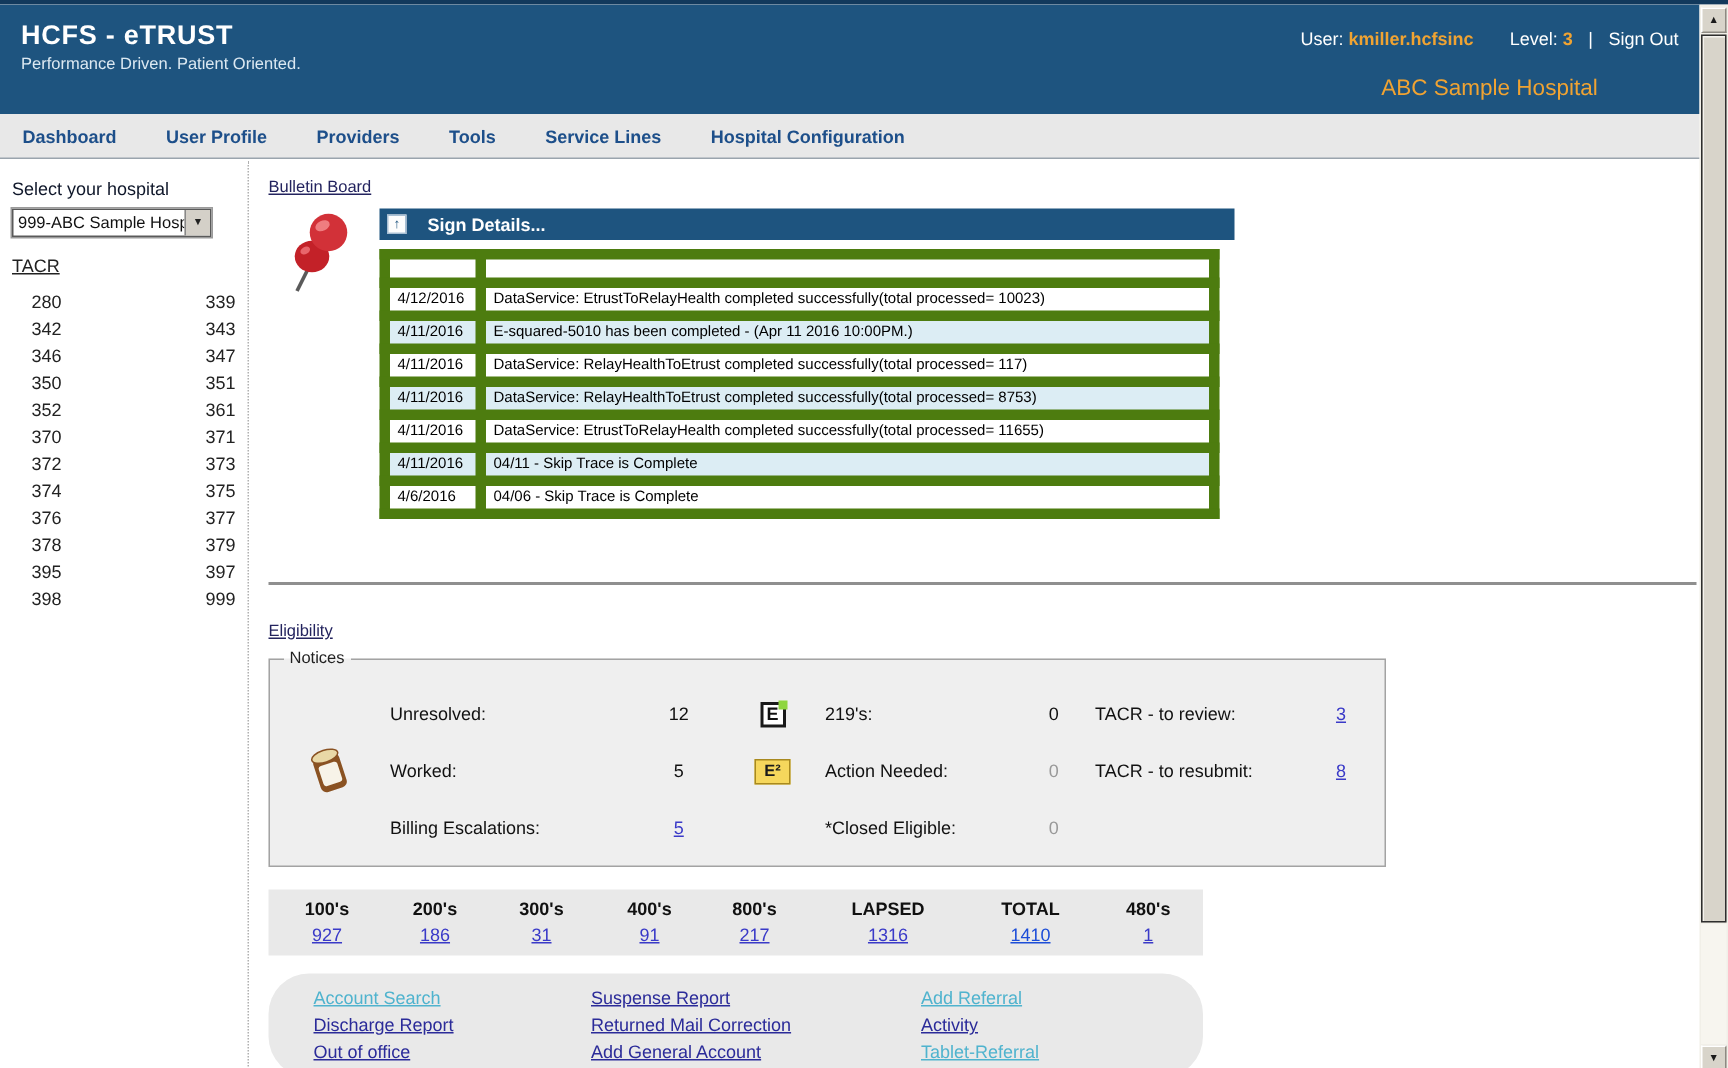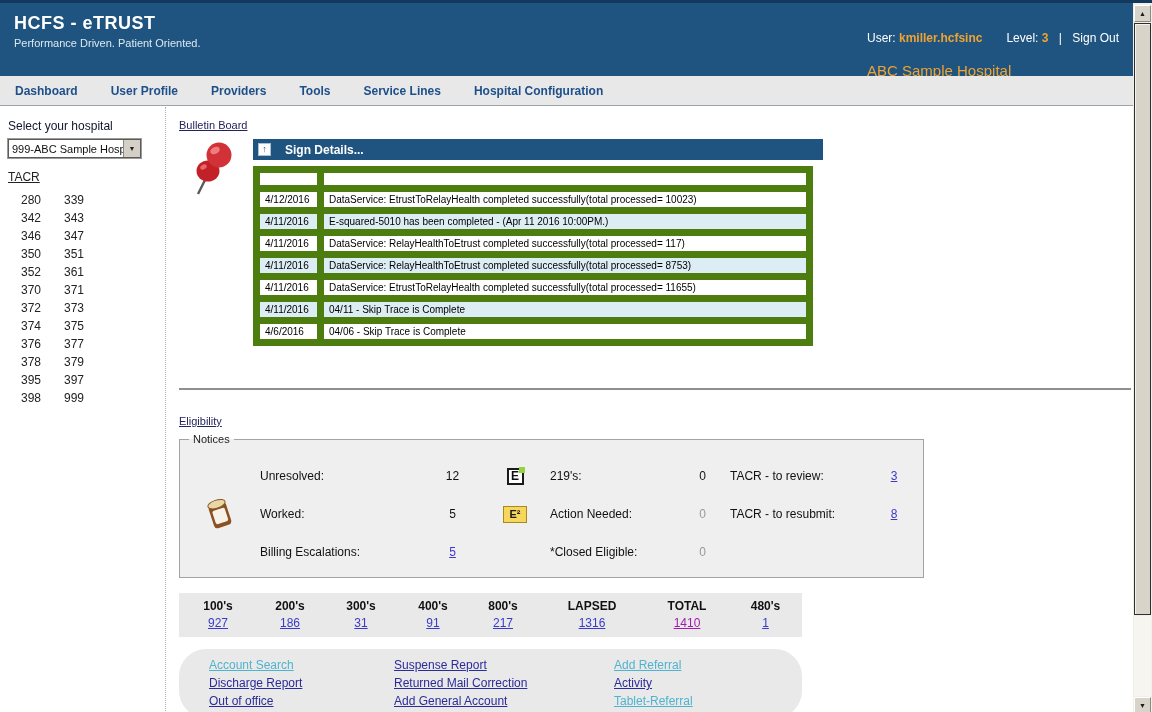--- a/index.html
+++ b/index.html
@@ -5,41 +5,41 @@
   * { margin:0; padding:0; box-sizing:border-box; }
   html,body { background:#fff; }
   body { font-family:"Liberation Sans", sans-serif; }
   .viewport { position:relative; width:1152px; height:712px; background:#fff; overflow:hidden; border-top:3px solid #12395c; }
 
   
   .header { position:absolute; left:0; top:0; width:1133px; height:73px; background:#1e547f; color:#fff; }
   .header-left { position:absolute; left:14px; top:10px; }
   .app-title { font-size:18px; font-weight:bold; letter-spacing:.5px; }
   .tagline { font-size:11px; color:#dce9f2; margin-top:3px; }
-  .header-right { position:absolute; right:14px; top:28px; text-align:left; font-size:12px; }
+  .header-right { position:absolute; right:14px; top:16px; text-align:center; font-size:12px; }
   .userline { white-space:nowrap; }
   .userline .lbl { color:#fff; }
   .userline .val { color:#f0a332; font-weight:bold; }
   .userline .sep { color:#fff; margin:0 7px; }
   .signout { color:#fff; text-decoration:none; cursor:pointer; }
   .hospital-name { color:#f0a332; font-size:15px; margin-top:17px; }
 
   
   .nav { position:absolute; left:0; top:73px; width:1133px; height:30px; background:#e8e8e8; border-bottom:1px solid #9aa4ad; display:flex; align-items:center; padding-left:15px; gap:33px; }
   .nav-item { font-size:12px; font-weight:bold; color:#1d4f8a; text-decoration:none; cursor:pointer; white-space:nowrap; }
 
   
   .sidebar { position:absolute; left:0; top:104px; width:166px; height:608px; border-right:1px dotted #b0b0b0; padding:12px 0 0 8px; }
   .select-label { font-size:12px; color:#0f172a; }
   .hospital-select { margin-top:6px; width:133px; height:19px; border:1px solid #5a5a5a; outline:1px solid #9b9b9b; background:#fff; display:flex; align-items:stretch; cursor:pointer; }
   .hospital-select .sel-text { flex:1; font-size:11px; padding:3px 2px 0 3px; white-space:nowrap; overflow:hidden; color:#111; }
   .sel-btn { width:17px; background:#d4d0c8; border-left:1px solid #888; display:flex; align-items:center; justify-content:center; font-size:7px; color:#222; }
   .tacr-head { display:inline-block; margin-top:12px; font-size:12px; color:#222; text-decoration:underline; cursor:pointer; }
   .tacr-list { margin-top:6px; padding-left:13px; }
-  .tacr-row { display:flex; gap:15px; height:18px; align-items:center; }
+  .tacr-row { display:flex; gap:29px; height:18px; align-items:center;justify-content:space-between; }
   .tacr-num { display:inline-block; width:28px; font-size:12px; color:#222; cursor:pointer; }
 
   
   .main { position:absolute; left:167px; top:104px; width:963px; height:608px; padding:8px 0 0 12px; }
   .section-link { display:inline-block; font-size:11px; color:#23235e; text-decoration:underline; cursor:pointer; }
 
   .board-row { display:flex; margin-top:6px; }
   .pin-col { width:74px; padding:3px 0 0 14px; }
   .board-col { width:572px; }
 
@@ -68,21 +68,21 @@
 
   .e-icon { position:relative; display:inline-block; width:17px; height:17px; border:2px solid #1a1a1a; background:#fff; font-size:12px; font-weight:bold; color:#111; text-align:center; line-height:13px; }
   .e-icon .corner { position:absolute; right:-3px; top:-3px; width:6px; height:6px; background:#8fd63f; }
   .e2-icon { display:inline-block; min-width:24px; height:17px; background:#f6d75c; border:1px solid #a8891f; font-size:11px; font-weight:bold; color:#1a1a1a; text-align:center; line-height:15px; padding:0 2px; }
 
   .buckets { margin-top:15px; width:623px; background:#e9e9e9; display:flex; padding:6px 0 7px 0; }
   .bucket { text-align:center; }
   .bucket .blabel { font-size:12px; font-weight:bold; color:#111; }
   .bucket .bval { margin-top:3px; font-size:12px; }
   .bucket .bval a { color:#3a3ac8; text-decoration:underline; cursor:pointer; }
-  .bucket .bval .plain { color:#a21caf;text-decoration:underline; }
+  .bucket .bval .plain { color:#1d4ed8;text-decoration:underline; }
 
   .quick-links { margin-top:12px; width:623px; background:#e9e9e9; padding:9px 0 10px 30px; display:flex;border-radius:27px; }
   .ql-col { display:flex; flex-direction:column; gap:4px; }
   .ql-col.c1 { width:185px; } .ql-col.c2 { width:155px; } .ql-col.c3 { width:220px; }
   .ql { font-size:12px; text-decoration:underline; cursor:pointer; white-space:nowrap; }
   .ql.normal { color:#2b2b99; }
   .ql.visited { color:#4fb3ce; }
 
   
   .scrollbar { position:absolute; right:0; top:0; width:19px; height:712px; background:#f1efe8; }

